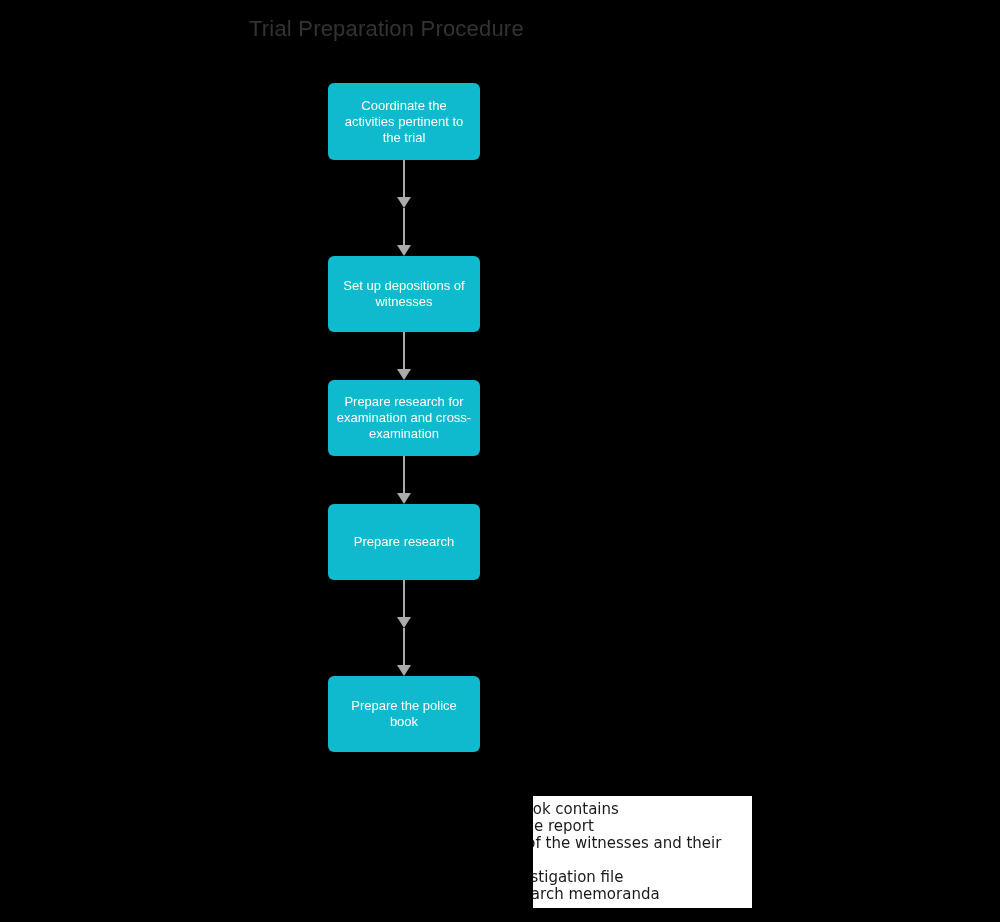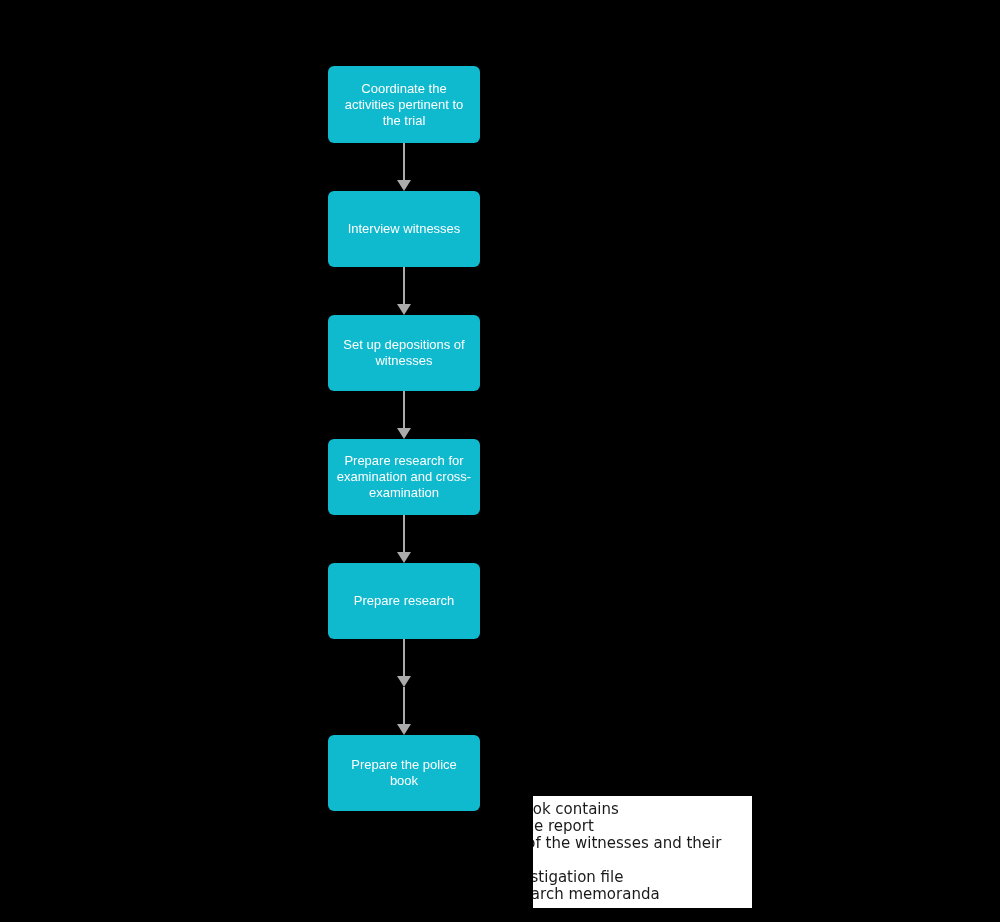--- a/index.html
+++ b/index.html
@@ -31,21 +31,21 @@
     color: #333333;
     white-space: nowrap;
     font-weight: normal;
     margin: 0;
   }
 
   
   #flow-column {
     position: absolute;
     left: 328px;
-    top: 66px;
+    top: 83px;
     width: 152px;
   }
 
   .flow-node {
     width: 152px;
     background: #0FB9CE;
     border-radius: 6px;
     color: #ffffff;
     font-size: 13px;
     line-height: 16px;
@@ -114,35 +114,33 @@
   #note-inner .note-line {
     display: block;
     white-space: nowrap;
   }
 </style>
 </head>
 <body>
 
 <div id="diagram-root">
 
+  <h1 id="page-title">Trial Preparation Procedure</h1>
 
   <div id="flow-column">
 
     <div class="flow-node node-h77">
       <span class="node-label">Coordinate the activities pertinent to the trial</span>
     </div>
 
     <div class="connector">
       <div class="conn-line"></div>
       <div class="conn-arrow"></div>
     </div>
 
-    <div class="flow-node node-h76">
-      <span class="node-label">Interview witnesses</span>
-    </div>
 
     <div class="connector">
       <div class="conn-line"></div>
       <div class="conn-arrow"></div>
     </div>
 
     <div class="flow-node node-h76">
       <span class="node-label">Set up depositions of witnesses</span>
     </div>
 

